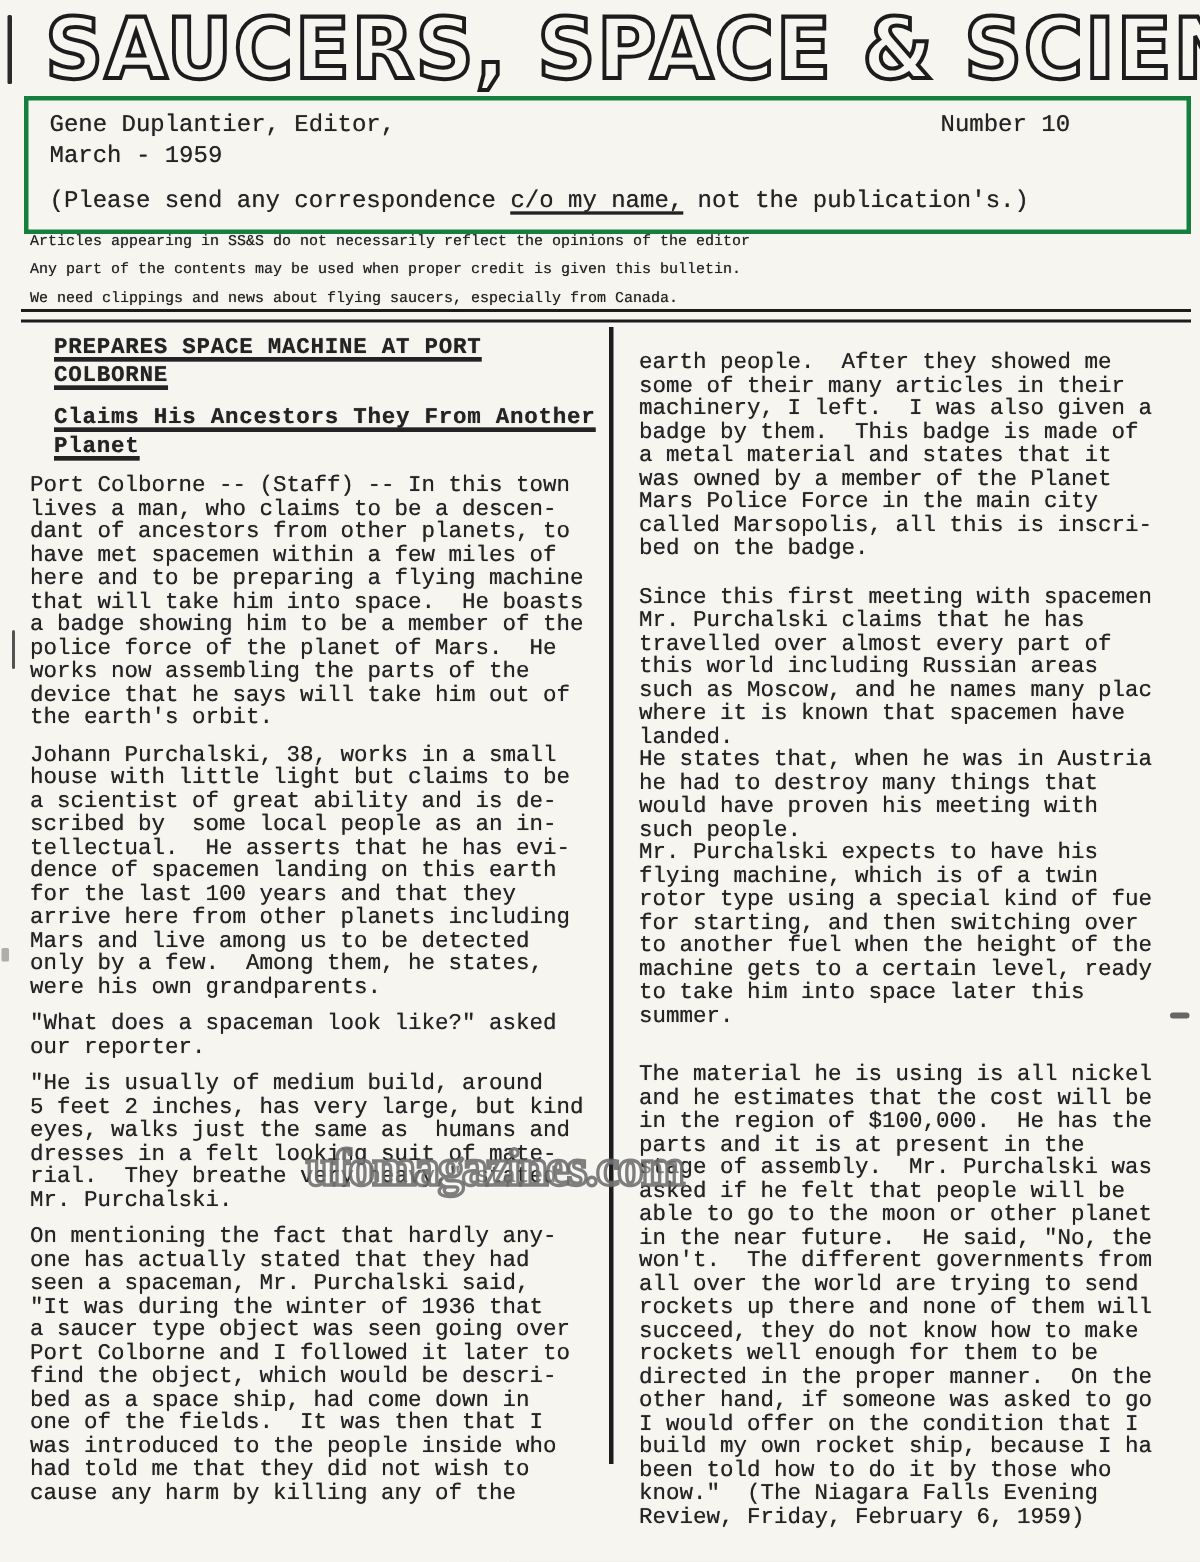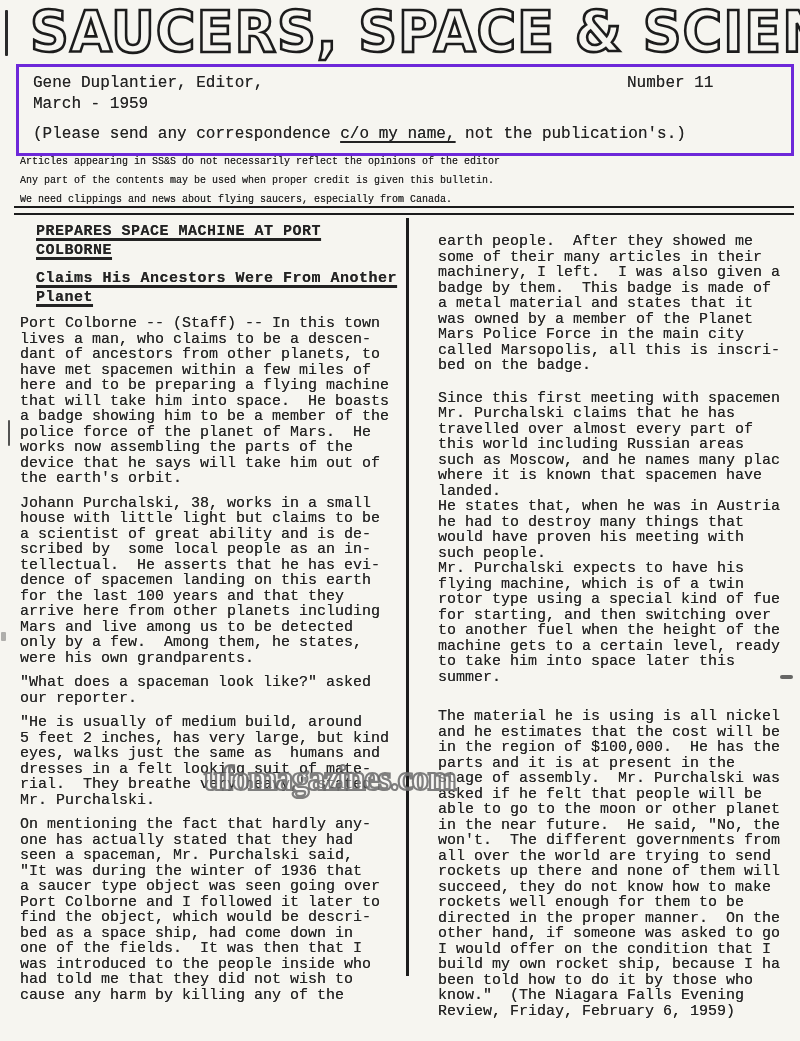--- a/index.html
+++ b/index.html
@@ -22,21 +22,21 @@
     white-space:nowrap;
     color:#f6f5f0;
     -webkit-text-stroke:2.6px #1c1c1c;
     text-stroke:2.6px #1c1c1c;
     transform:scaleY(1.04);
     transform-origin:top left;
   }
   
   .header-box{
     position:absolute;top:64px;left:16px;width:746px;
-    border:3px solid #6d28d9;
+    border:3px solid #15803d;
     padding:6px 12px 8px 14px;
     font-size:16px;line-height:21px;
     background:transparent;
     text-shadow:0 0 .5px rgba(25,25,25,.65);
   }
   .hb-row{display:flex;}
   .hb-left{flex:1 1 auto;}
   .hb-right{flex:0 0 152px;text-align:left;}
   .hb-corr{margin-top:9px;}
   .u{text-decoration:underline;text-decoration-thickness:2px;text-underline-offset:3px;}
@@ -74,21 +74,21 @@
     text-decoration-thickness:2.5px;
     text-underline-offset:3px;
     letter-spacing:.5px;
     margin:0 0 9px 16px;
   }
   .headline-block{display:block;}
   .para{
     white-space:pre;
     margin:0 16px 9px 0;
   }
-  .col-right .para{margin:0 0 17px 12px;font-family:Liberation Mono, monospace;}
+  .col-right .para{margin:0 0 17px 0;font-family:Liberation Mono, monospace;}
   .col-right .para:last-child{margin-top:24px;}
   .col-left .para-first{margin-top:6px;}
   
   .watermark{
     position:absolute;top:755px;left:204px;
     font-family:Liberation Serif, serif;
     font-weight:bold;
     font-size:35px;line-height:48px;
     letter-spacing:-1.5px;
     color:rgba(255,255,255,.45);
@@ -107,41 +107,41 @@
 </head>
 <body>
 
 <div class="page">
 
   <div class="masthead">SAUCERS, SPACE &amp; SCIENCE</div>
 
   <div class="header-box">
     <div class="hb-row">
       <span class="hb-left">Gene Duplantier, Editor,</span>
-      <span class="hb-right">Number 11</span>
+      <span class="hb-right">Number 10</span>
     </div>
     <div class="hb-row">
       <span class="hb-right">March - 1959</span>
     </div>
     <div class="hb-corr">
       <span>(Please send any correspondence </span><span class="u">c/o my name,</span><span> not the publication's.)</span>
     </div>
   </div>
 
   <div class="notice">Articles appearing in SS&amp;S do not necessarily reflect the opinions of the editor
 Any part of the contents may be used when proper credit is given this bulletin.
 We need clippings and news about flying saucers, especially from Canada.</div>
 
   <div class="double-rule"></div>
 
   <div class="col-divider"></div>
 
   <div class="col col-left">
     <span class="headline headline-block">PREPARES SPACE MACHINE AT PORT COLBORNE</span>
-    <span class="headline headline-block">Claims His Ancestors Were From Another
+    <span class="headline headline-block">Claims His Ancestors They From Another
 Planet</span>
     <div class="para para-first">Port Colborne -- (Staff) -- In this town
 lives a man, who claims to be a descen-
 dant of ancestors from other planets, to
 have met spacemen within a few miles of
 here and to be preparing a flying machine
 that will take him into space.  He boasts
 a badge showing him to be a member of the
 police force of the planet of Mars.  He
 works now assembling the parts of the

